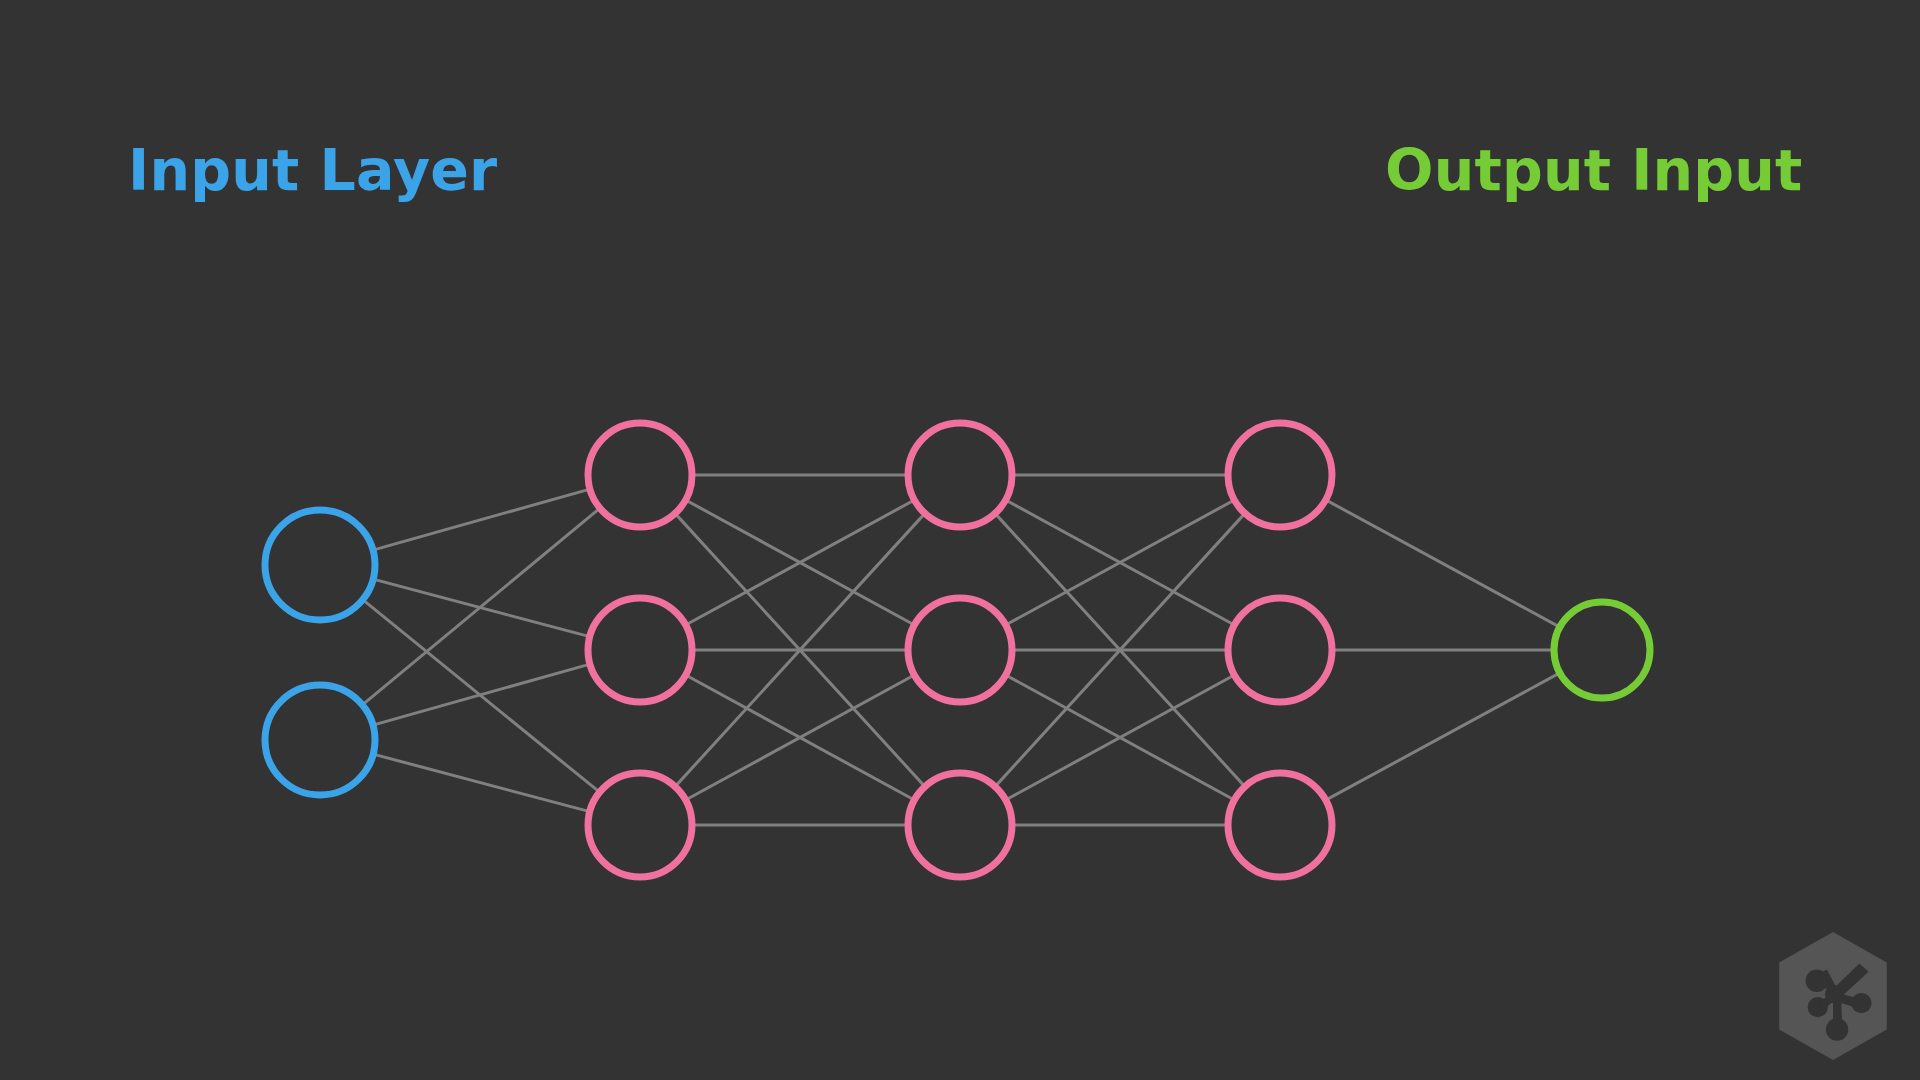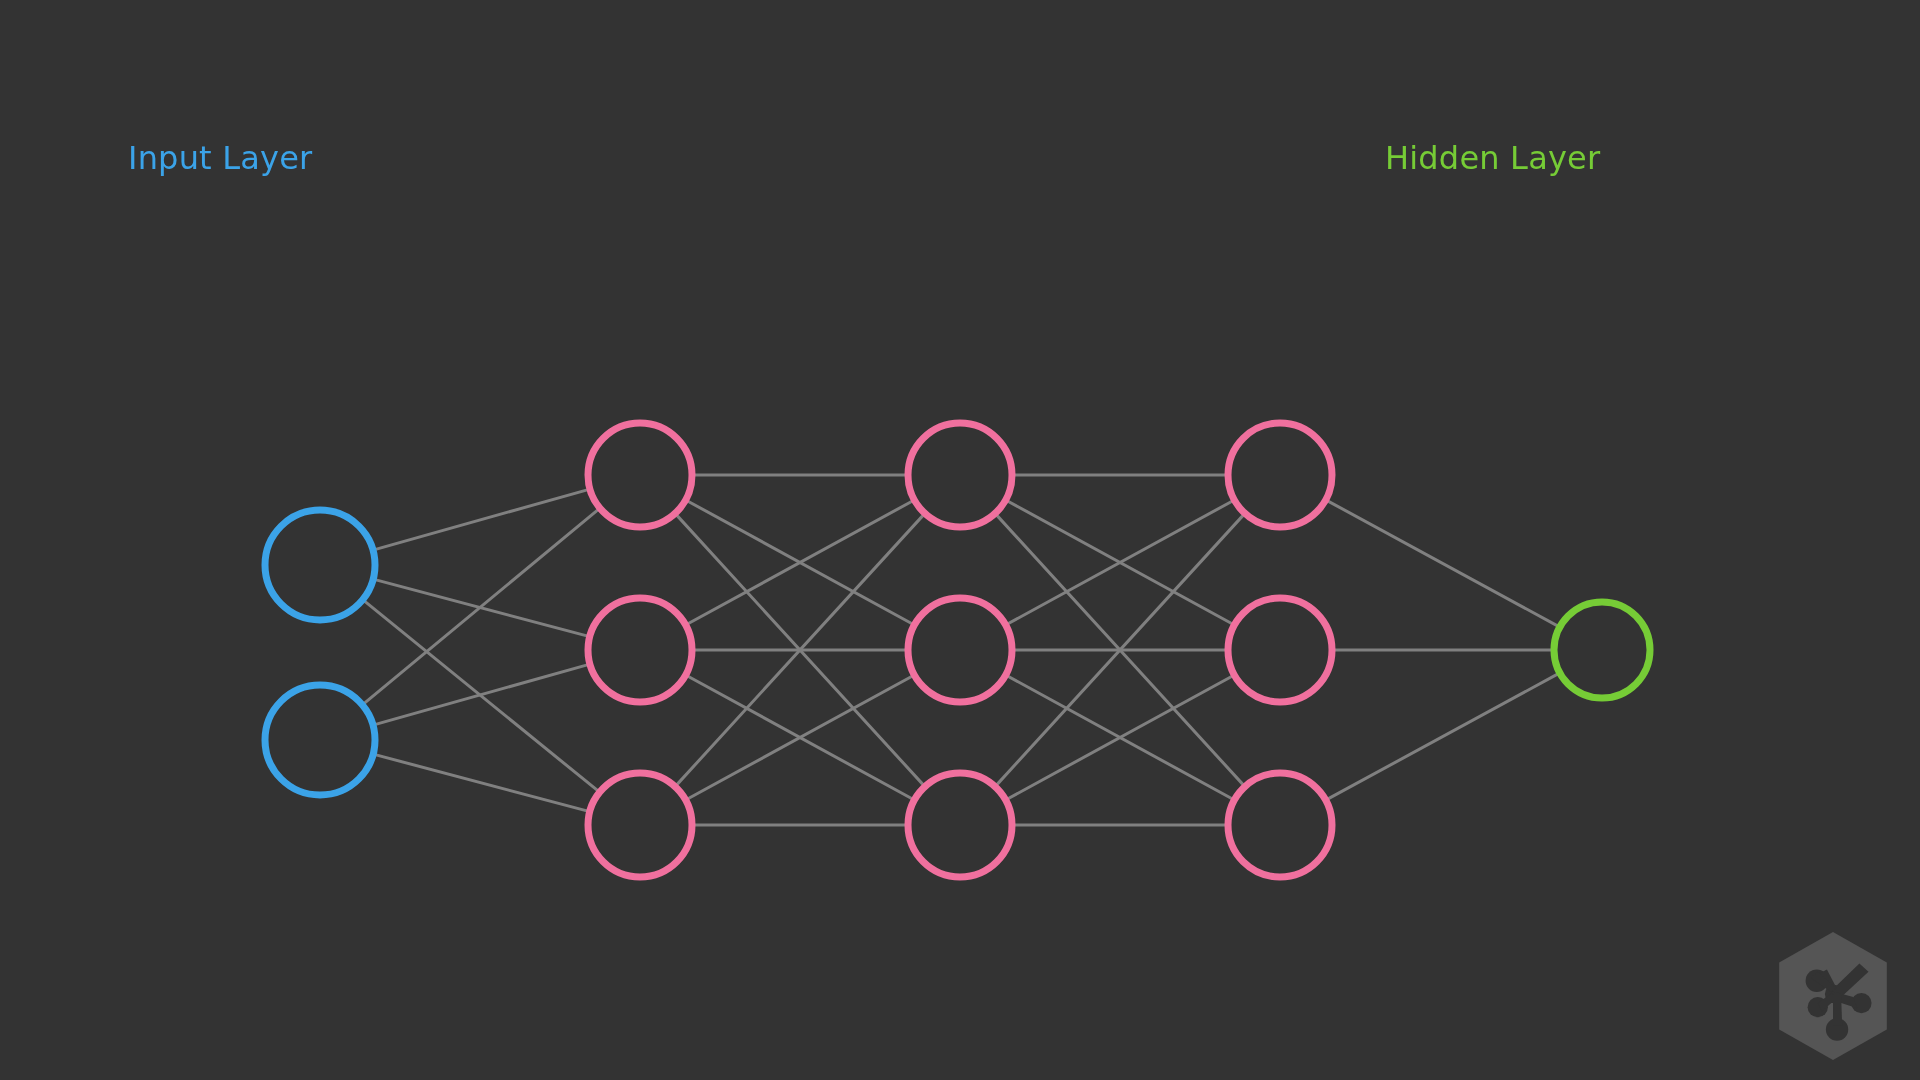--- a/index.html
+++ b/index.html
@@ -25,22 +25,22 @@
     position: absolute;
     left: 0;
     top: 0;
     width: 1920px;
     height: 1080px;
     display: block;
   }
   .layer-label {
     position: absolute;
     font-family: "DejaVu Sans", sans-serif;
-    font-weight: normal;
-    font-size: 32px;
+    font-weight: bold;
+    font-size: 57px;
     letter-spacing: 0.2px;
     white-space: nowrap;
     line-height: 1;
     user-select: none;
     text-align: center;
   }
   #label-input  { left: 128px;  top: 142px; }
   #label-hidden { left: 690px;  top: 142px; }
   #label-output { left: 1385px; top: 142px; }
 
@@ -100,21 +100,21 @@
         <circle cx="1280" cy="475" r="52" fill="none" stroke="#F0709E" stroke-width="7"></circle>
         <circle cx="1280" cy="650" r="52" fill="none" stroke="#F0709E" stroke-width="7"></circle>
         <circle cx="1280" cy="825" r="52" fill="none" stroke="#F0709E" stroke-width="7"></circle>
         <circle cx="1602" cy="650" r="48" fill="none" stroke="#76CC36" stroke-width="7"></circle>
       </g>
   </svg>
 
   <div class="layer-label" id="label-input" style="color: rgb(59, 163, 232);">Input Layer</div>
 
 
-  <div class="layer-label" id="label-output" style="color: rgb(118, 204, 54);">Hidden Layer</div>
+  <div class="layer-label" id="label-output" style="color: rgb(118, 204, 54);">Output Input</div>
 
   <svg id="watermark" viewBox="0 0 120 130">
     <path id="wm-hex" d="M60 2 L113 32 L113 98 L60 128 L7 98 L7 32 Z" fill="#555555"></path>
     <g id="wm-neuron" fill="#333333">
       <circle cx="44" cy="50" r="11"></circle>
       <circle cx="45" cy="76" r="10"></circle>
       <circle cx="88" cy="72" r="10"></circle>
       <circle cx="64" cy="98" r="11"></circle>
       <circle cx="61" cy="63" r="9"></circle>
       <path d="M58 60 L86 33 L95 41 L66 68 Z"></path>

